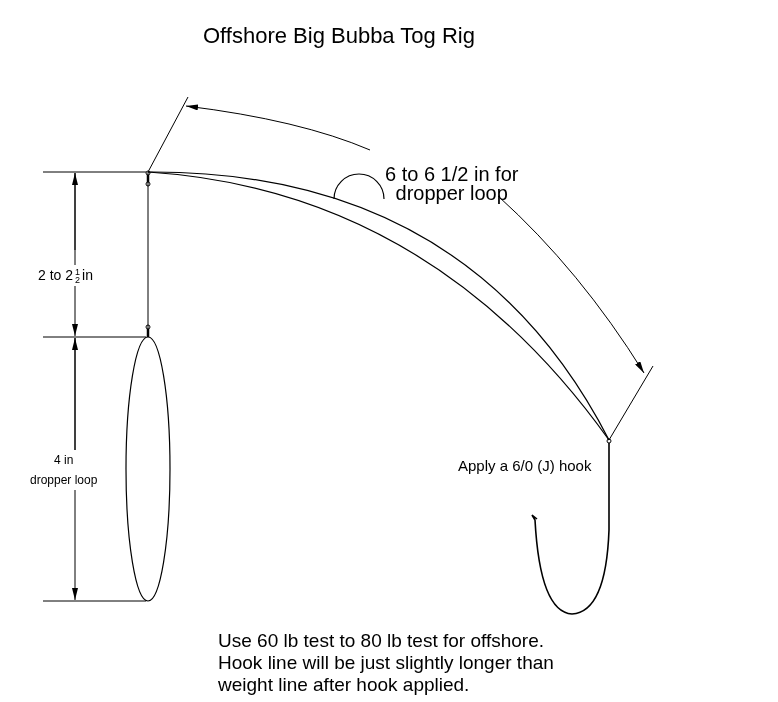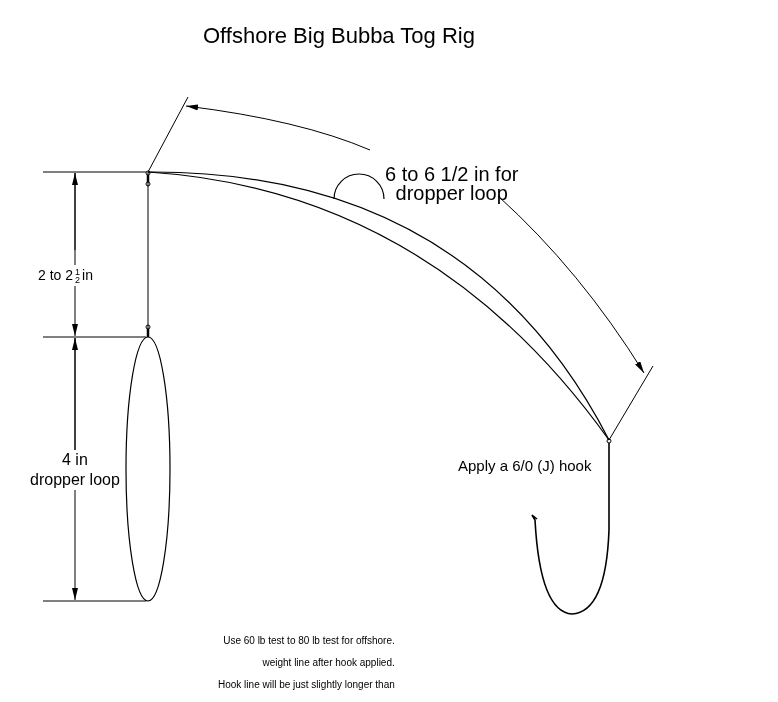--- a/index.html
+++ b/index.html
@@ -2,23 +2,23 @@
 <html><head>
   <meta charset="utf-8">
   <style>
     html, body { margin: 0; padding: 0; background: #ffffff; }
     body { width: 778px; height: 702px; position: relative; overflow: hidden; font-family: "Liberation Sans", sans-serif; color: #000; }
     .txt { position: absolute; font-family: "Liberation Sans", sans-serif; color: #000; white-space: nowrap; }
     #title { left: 203px; top: 23px; font-size: 22px; }
     #dropper-label { left: 385px; top: 165px; font-size: 20px; text-align: center; line-height: 19px; }
     #upper-label { left: 38px; top: 245px; font-size: 14px; background: #fff; padding: 2px 0; margin-top: 20px; }
     #upper-label .frac { display: inline-block; vertical-align: middle; font-size: 9px; line-height: 8px; text-align: center; margin: 0 2px; }
-    #weight-label { left: 30px; top: 450px; font-size: 16px; text-align: center; line-height: 20px; background: #fff; }
+    #weight-label { left: 30px; top: 450px; font-size: 12px; text-align: center; line-height: 20px; background: #fff; }
     #hook-label { left: 419px; top: 455px; font-size: 15px; line-height: 22px; margin-left: 39px; }
-    #note { left: 218px; top: 630px; font-size: 10px; line-height: 22px; text-align: right; }
+    #note { left: 218px; top: 630px; font-size: 19px; line-height: 22px; }
     svg { position: absolute; left: 0; top: 0; }
   </style>
 </head>
 <body>
 
 <svg width="778" height="702" viewBox="0 0 778 702">
   <defs>
     <marker id="arrow" markerWidth="12" markerHeight="6" refX="12" refY="3" orient="auto" markerUnits="userSpaceOnUse">
       <path d="M0,0 L12,3 L0,6 Z" fill="#000"></path>
     </marker>
@@ -77,15 +77,15 @@
   <div>4 in</div>
   <div>dropper loop</div>
 </div>
 
 <div class="txt" id="hook-label">
   <div>Apply a 6/0 (J) hook</div>
 </div>
 
 <div class="txt" id="note">
   <div>Use 60 lb test to 80 lb test for offshore.</div>
+  <div>Hook line will be just slightly longer than</div>
   <div>weight line after hook applied.</div>
-  <div>Hook line will be just slightly longer than</div>
 </div>
 
 </body></html>

